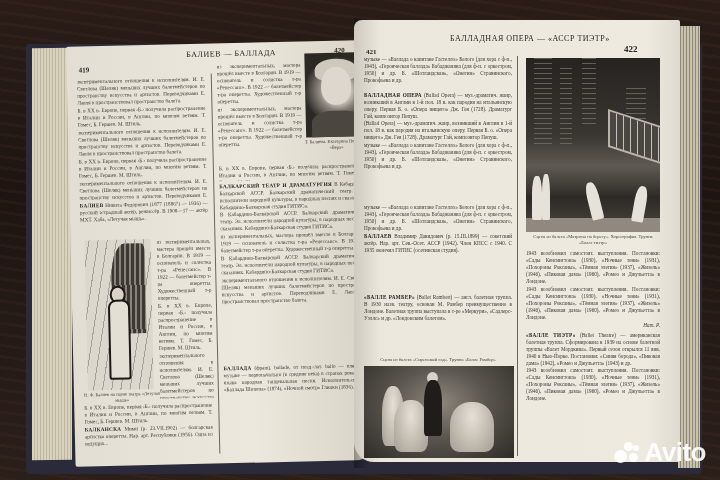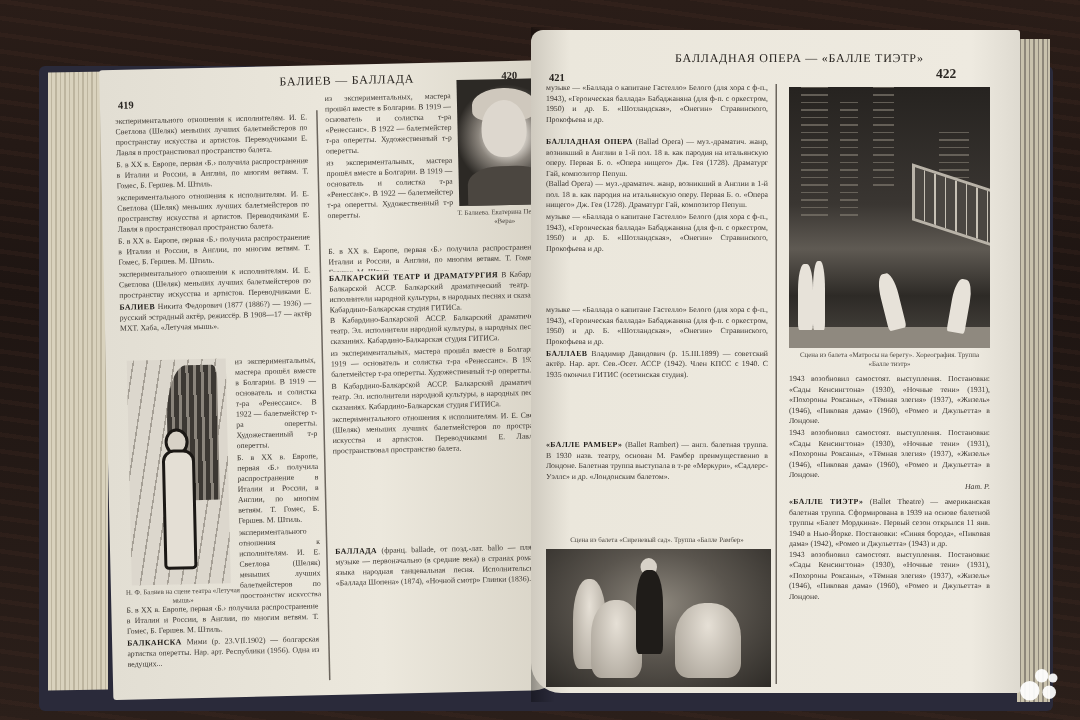--- a/index.html
+++ b/index.html
@@ -216,21 +216,21 @@
     <div class="col" style="left:150px; top:322px; width:146px; height:80px;">
       <span class="hw">БАЛЛАДА</span>
       <span>(франц. ballade, от позд.-лат. ballo — пляшу), в музыке — первоначально (в средние века) в странах романского языка народная танцевальная песня. Исполнительская Б. «Баллада Шопена» (1874), «Ночной смотр» Глинки (1836).</span>
     </div>
   </div>
 
   <div class="gutter"></div>
 
   <div class="page right">
     <div class="page-num" style="left:12px; top:28px; font-size:7px;">421</div>
-    <div class="running-head" style="left:96px; top:14px;">БАЛЛАДНАЯ ОПЕРА — «БАЛЛЕ ТИЭТР»</div>
+    <div class="running-head" style="left:96px; top:14px;">БАЛЛАДНАЯ ОПЕРА — «АССР ТИЭТР»</div>
     <div class="page-num" style="left:270px; top:24px;">422</div>
 
     <div class="col" style="left:10px; top:36px; width:148px; height:34px;">
       <p>музыке — «Баллада о капитане Гастелло» Белого (для хора с ф-п., 1943), «Героическая баллада» Бабаджаняна (для ф-п. с оркестром, 1950) и др. Б. «Шотландская», «Онегин» Стравинского, Прокофьева и др.</p>
     </div>
     <div class="col" style="left:10px; top:72px; width:148px; height:110px;">
       <span class="hw">БАЛЛАДНАЯ ОПЕРА</span>
       <span>(Ballad Opera) — муз.-драматич. жанр, возникший в Англии в 1-й пол. 18 в. как пародия на итальянскую оперу. Первая Б. о. «Опера нищего» Дж. Гея (1728). Драматург Гай, композитор Пепуш.</span>
       <p>(Ballad Opera) — муз.-драматич. жанр, возникший в Англии в 1-й пол. 18 в. как пародия на итальянскую оперу. Первая Б. о. «Опера нищего» Дж. Гея (1728). Драматург Гай, композитор Пепуш.</p>
       <p>музыке — «Баллада о капитане Гастелло» Белого (для хора с ф-п., 1943), «Героическая баллада» Бабаджаняна (для ф-п. с оркестром, 1950) и др. Б. «Шотландская», «Онегин» Стравинского, Прокофьева и др.</p>
@@ -283,13 +283,14 @@
   </div>
 </div>
 
 <div class="watermark">
   <div class="dots">
     <div class="dot" style="left:0; top:8px; width:13px; height:13px;"></div>
     <div class="dot" style="left:10px; top:0; width:9px; height:9px;"></div>
     <div class="dot" style="left:15px; top:11px; width:9px; height:9px;"></div>
     <div class="dot" style="left:19px; top:3px; width:6px; height:6px;"></div>
   </div>
+  <span class="wm-text">Avito</span>
 </div>
 
 </body></html>

